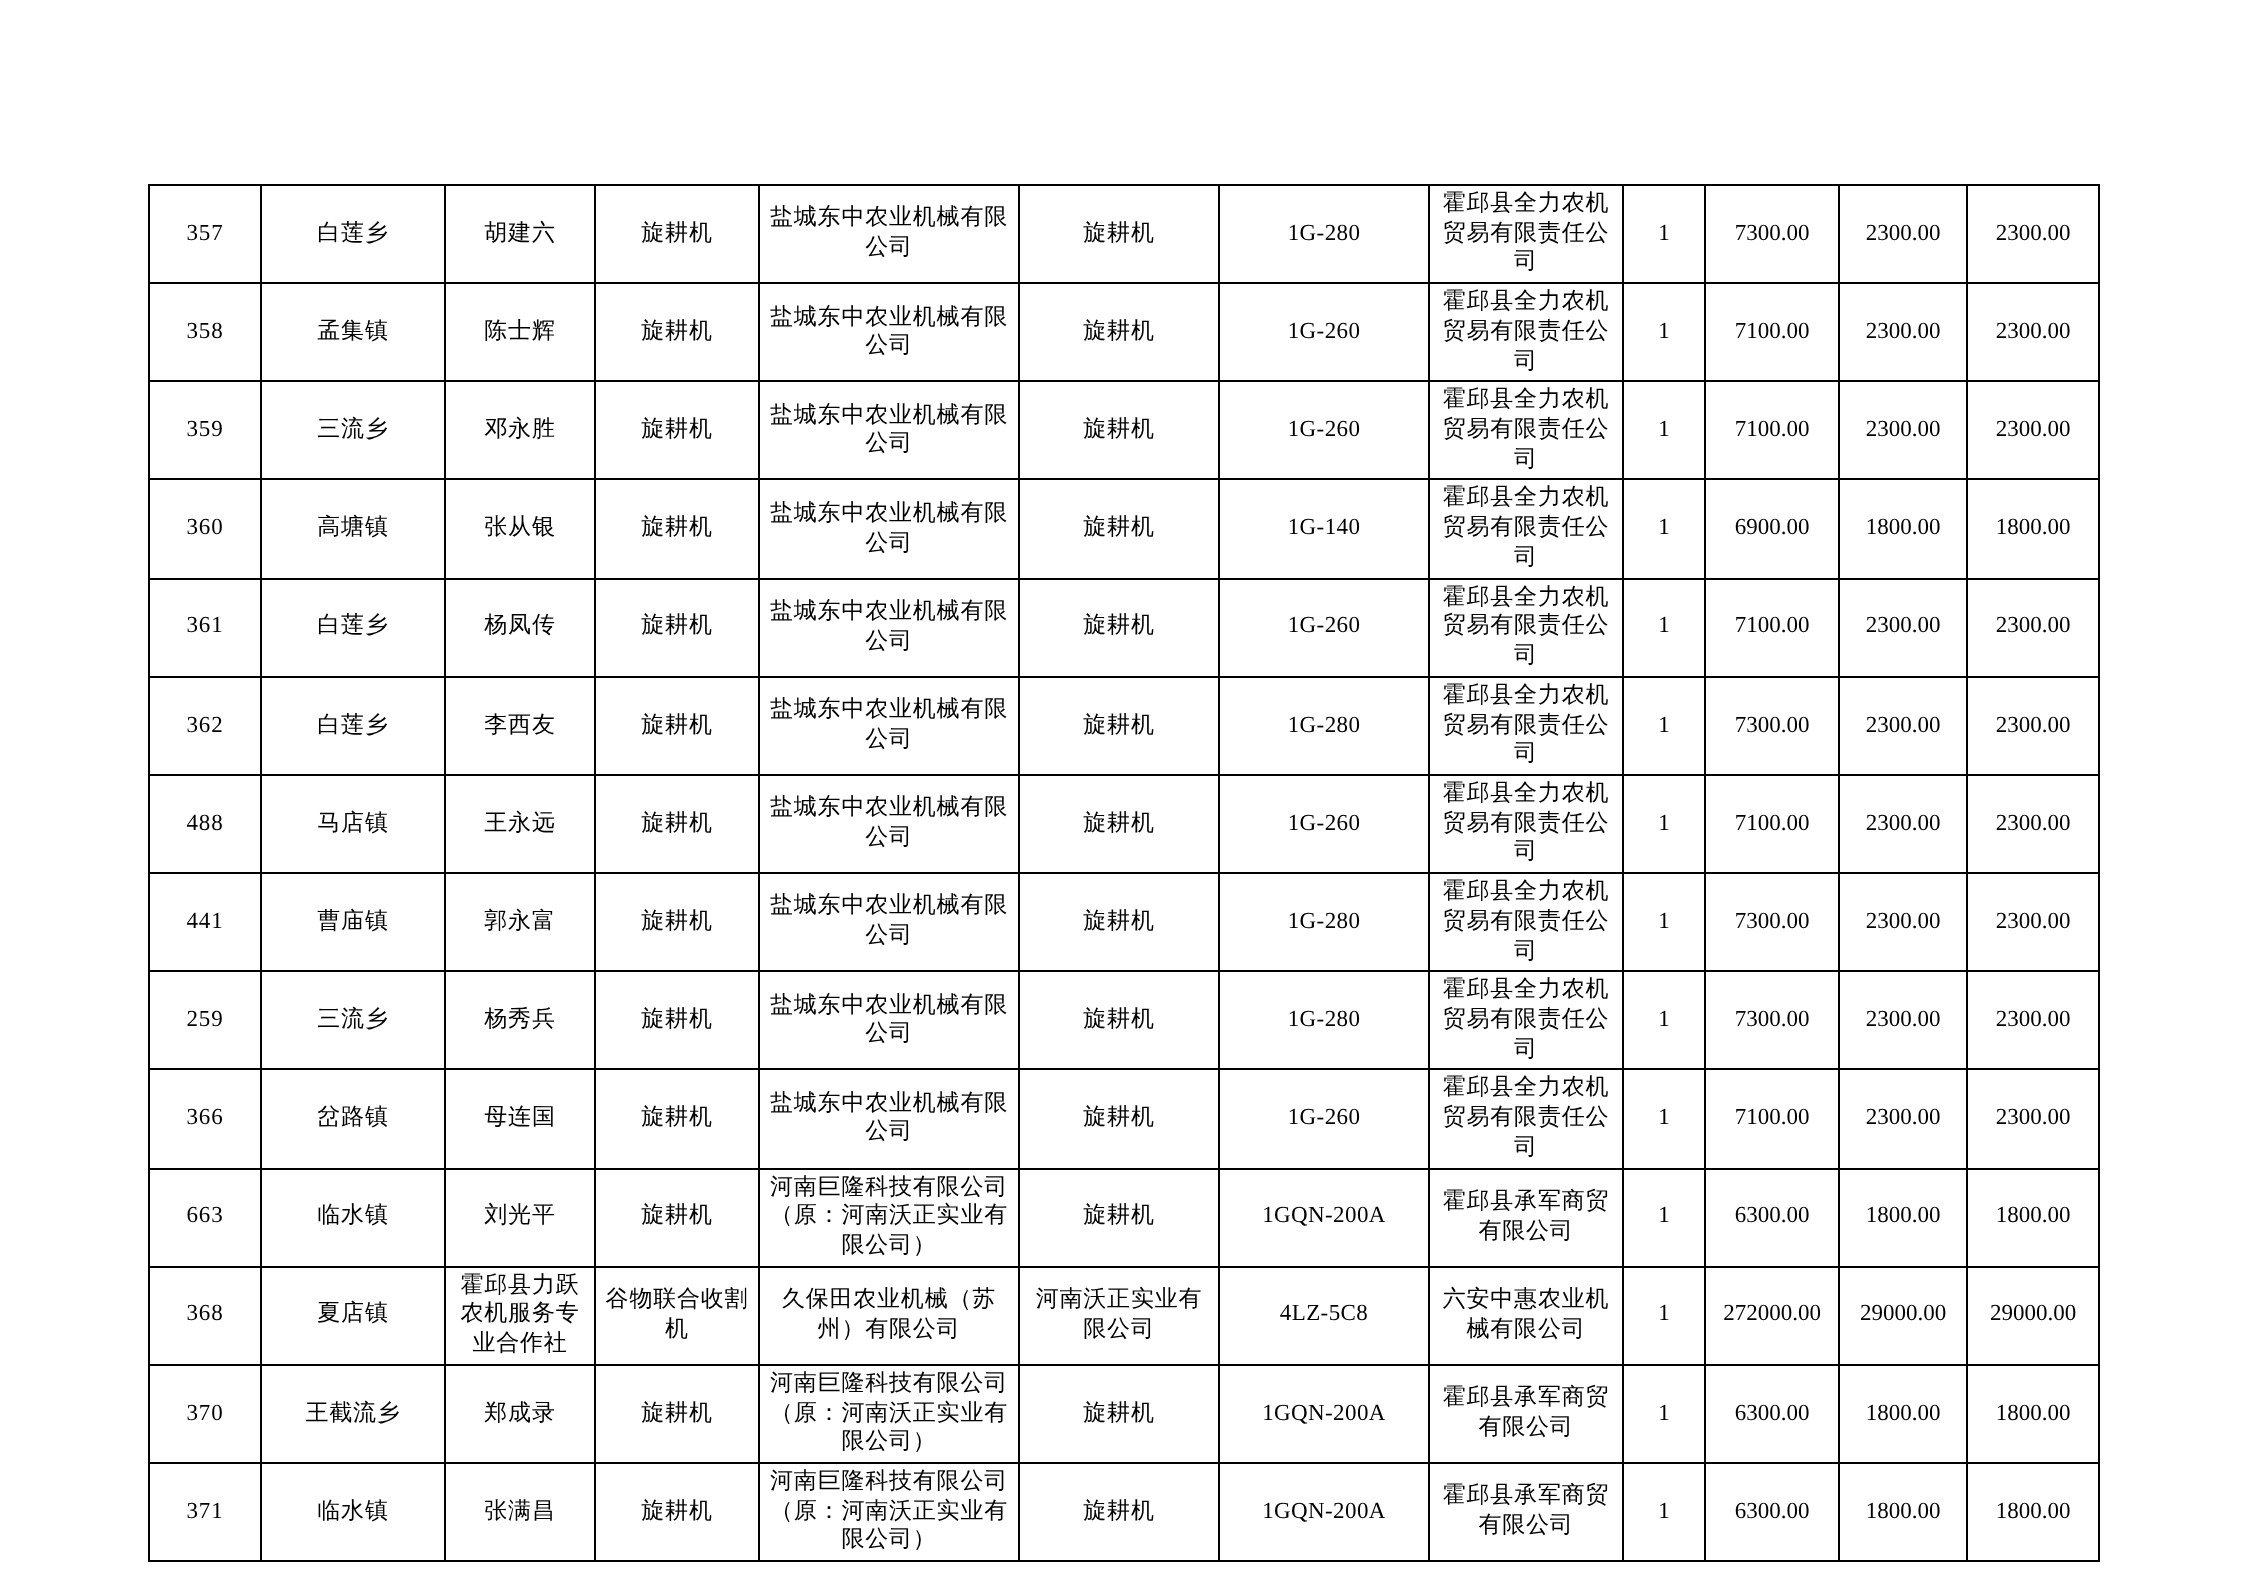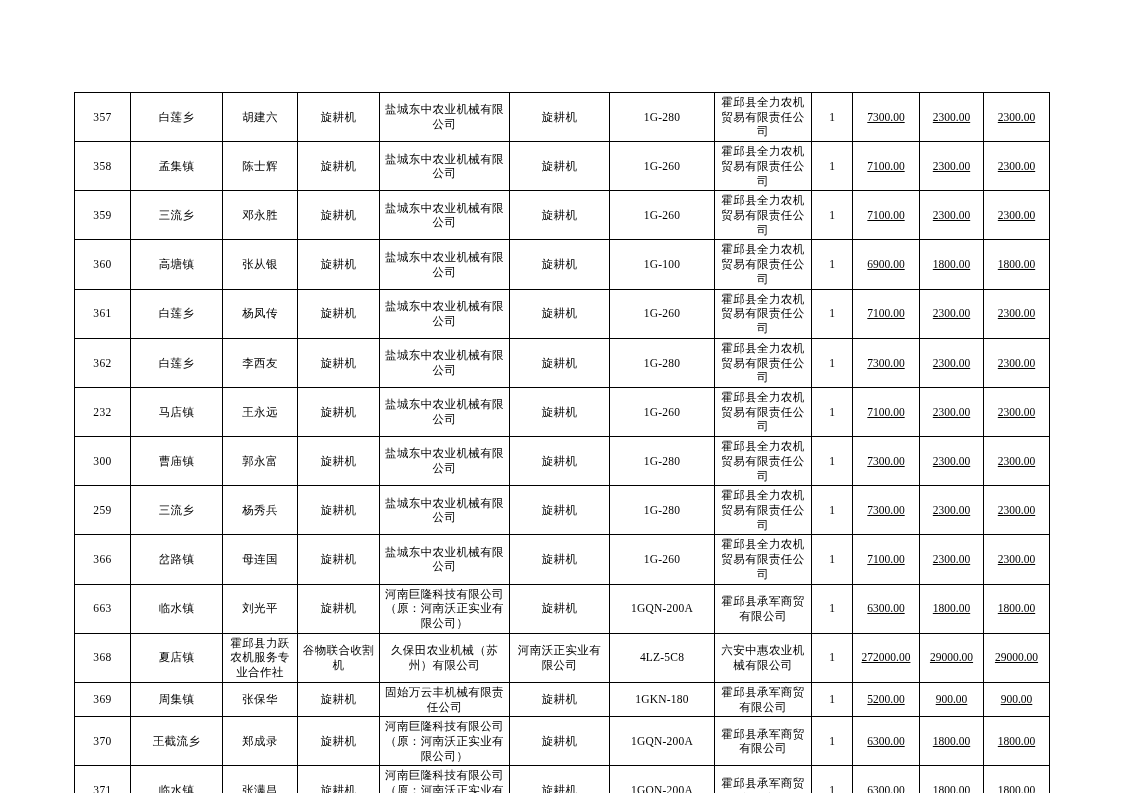--- a/index.html
+++ b/index.html
@@ -48,21 +48,21 @@
   col.c3 { width: 82px; }
   col.c4 { width: 130px; }
   col.c5 { width: 100px; }
   col.c6 { width: 105px; }
   col.c7 { width: 97px; }
   col.c8 { width: 41px; }
   col.c9 { width: 67px; }
   col.c10 { width: 64px; }
   col.c11 { width: 66px; }
 
-  td.num { text-align: right; padding-right: 7px; text-decoration: underline; }
+  td.num { text-align: right; padding-right: 7px; }
   td.cn { letter-spacing: 0.4px; }
   td.model { font-size: 11px; letter-spacing: 0.2px; }
 </style>
 </head>
 <body>
 
 <div class="page">
   <div class="table-wrap">
     <table class="subsidy">
       <colgroup>
@@ -122,21 +122,21 @@
             <td class="num">2300.00</td>
             <td class="num">2300.00</td>
           </tr>
           <tr>
             <td class="cn">360</td>
             <td class="cn">高塘镇</td>
             <td class="cn">张从银</td>
             <td class="cn">旋耕机</td>
             <td class="cn">盐城东中农业机械有限公司</td>
             <td class="cn">旋耕机</td>
-            <td class="model">1G-100</td>
+            <td class="model">1G-140</td>
             <td class="cn">霍邱县全力农机贸易有限责任公司</td>
             <td>1</td>
             <td class="num">6900.00</td>
             <td class="num">1800.00</td>
             <td class="num">1800.00</td>
           </tr>
           <tr>
             <td class="cn">361</td>
             <td class="cn">白莲乡</td>
             <td class="cn">杨凤传</td>
@@ -158,35 +158,35 @@
             <td class="cn">盐城东中农业机械有限公司</td>
             <td class="cn">旋耕机</td>
             <td class="model">1G-280</td>
             <td class="cn">霍邱县全力农机贸易有限责任公司</td>
             <td>1</td>
             <td class="num">7300.00</td>
             <td class="num">2300.00</td>
             <td class="num">2300.00</td>
           </tr>
           <tr>
-            <td class="cn">232</td>
+            <td class="cn">488</td>
             <td class="cn">马店镇</td>
             <td class="cn">王永远</td>
             <td class="cn">旋耕机</td>
             <td class="cn">盐城东中农业机械有限公司</td>
             <td class="cn">旋耕机</td>
             <td class="model">1G-260</td>
             <td class="cn">霍邱县全力农机贸易有限责任公司</td>
             <td>1</td>
             <td class="num">7100.00</td>
             <td class="num">2300.00</td>
             <td class="num">2300.00</td>
           </tr>
           <tr>
-            <td class="cn">300</td>
+            <td class="cn">441</td>
             <td class="cn">曹庙镇</td>
             <td class="cn">郭永富</td>
             <td class="cn">旋耕机</td>
             <td class="cn">盐城东中农业机械有限公司</td>
             <td class="cn">旋耕机</td>
             <td class="model">1G-280</td>
             <td class="cn">霍邱县全力农机贸易有限责任公司</td>
             <td>1</td>
             <td class="num">7300.00</td>
             <td class="num">2300.00</td>
@@ -242,34 +242,20 @@
             <td class="cn">久保田农业机械（苏州）有限公司</td>
             <td class="cn">河南沃正实业有限公司</td>
             <td class="model">4LZ-5C8</td>
             <td class="cn">六安中惠农业机械有限公司</td>
             <td>1</td>
             <td class="num">272000.00</td>
             <td class="num">29000.00</td>
             <td class="num">29000.00</td>
           </tr>
           <tr>
-            <td class="cn">369</td>
-            <td class="cn">周集镇</td>
-            <td class="cn">张保华</td>
-            <td class="cn">旋耕机</td>
-            <td class="cn">固始万云丰机械有限责任公司</td>
-            <td class="cn">旋耕机</td>
-            <td class="model">1GKN-180</td>
-            <td class="cn">霍邱县承军商贸有限公司</td>
-            <td>1</td>
-            <td class="num">5200.00</td>
-            <td class="num">900.00</td>
-            <td class="num">900.00</td>
-          </tr>
-          <tr>
             <td class="cn">370</td>
             <td class="cn">王截流乡</td>
             <td class="cn">郑成录</td>
             <td class="cn">旋耕机</td>
             <td class="cn">河南巨隆科技有限公司（原：河南沃正实业有限公司）</td>
             <td class="cn">旋耕机</td>
             <td class="model">1GQN-200A</td>
             <td class="cn">霍邱县承军商贸有限公司</td>
             <td>1</td>
             <td class="num">6300.00</td>

